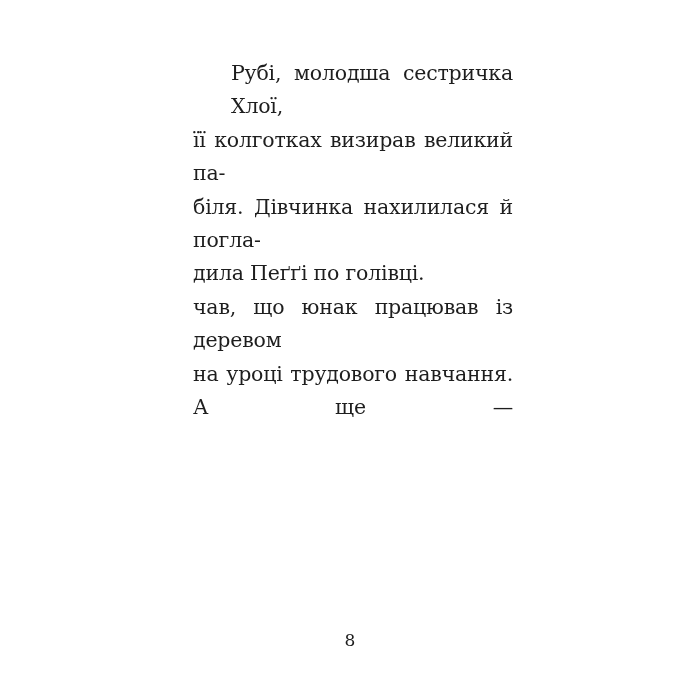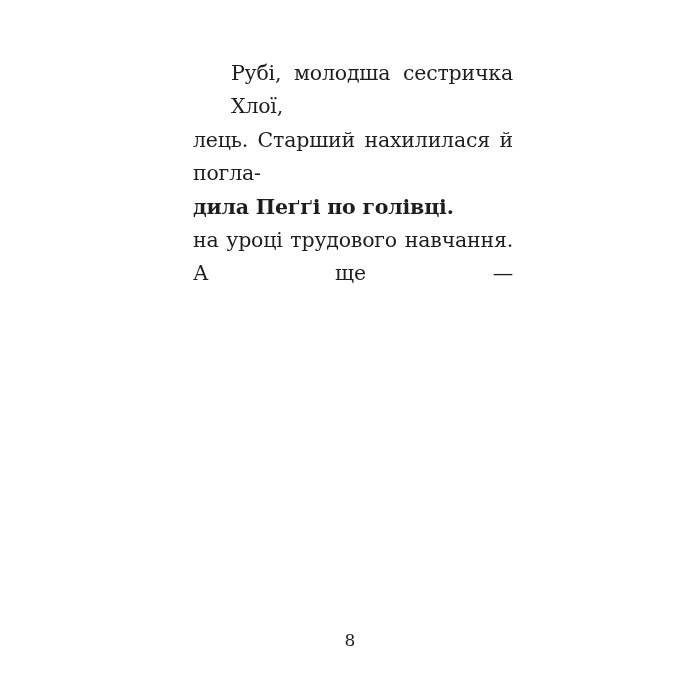--- a/index.html
+++ b/index.html
@@ -36,21 +36,20 @@
       text-indent: 38px;
       hyphens: manual;
     }
     .para .line {
       display: block;
       text-align: justify;
       text-align-last: justify;
     }
     .para .line.last {
       text-align-last: left;
-      font-weight: bold;
     }
     .para .line.first {
       padding-left: 38px;
     }
     .para { text-indent: 0; }
     .page-number {
       position: absolute;
       left: 0;
       width: 700px;
       top: 630px;
@@ -61,25 +60,27 @@
     }
   </style>
 </head>
 <body>
 
 <div class="page">
   <div class="text-block">
 
     <p class="para">
       <span class="line first">Рубі, молодша сестричка Хлої,</span>
-      <span class="line">лець. Старший нахилилася й погла-</span>
+      <span class="line">її колготках визирав великий па-</span>
+      <span class="line">біля. Дівчинка нахилилася й погла-</span>
       <span class="line last">дила Пеґґі по голівці.</span>
     </p>
 
     <p class="para">
+      <span class="line">чав, що юнак працював із деревом</span>
       <span class="line">на уроці трудового навчання. А ще —</span>
 
     </p>
 
   </div>
 
   <div class="page-number">8</div>
 </div>
 
 </body></html>

